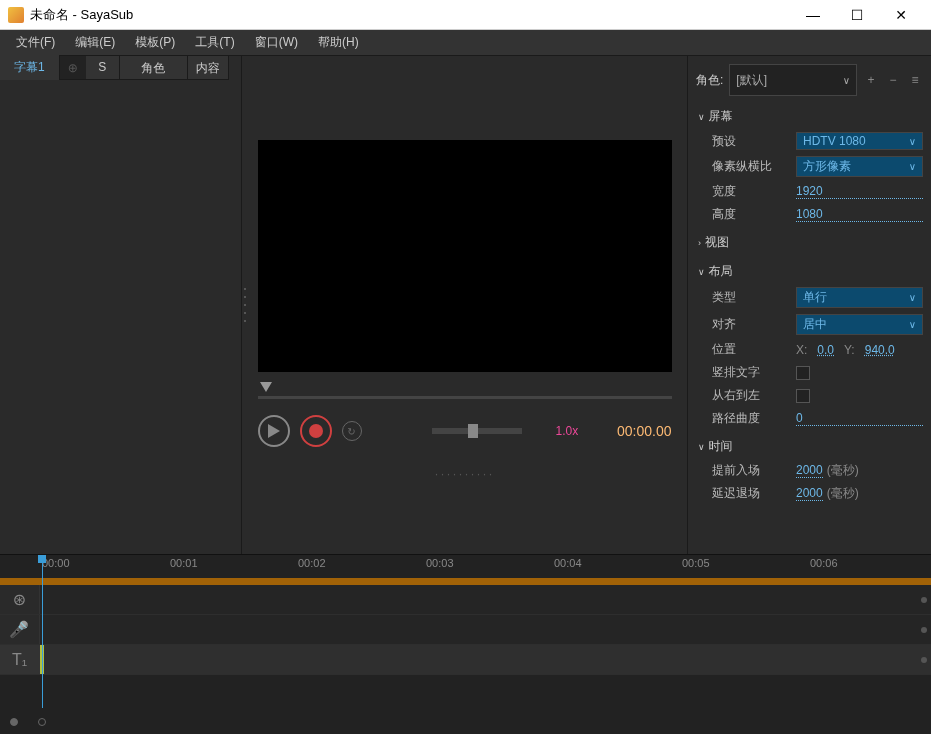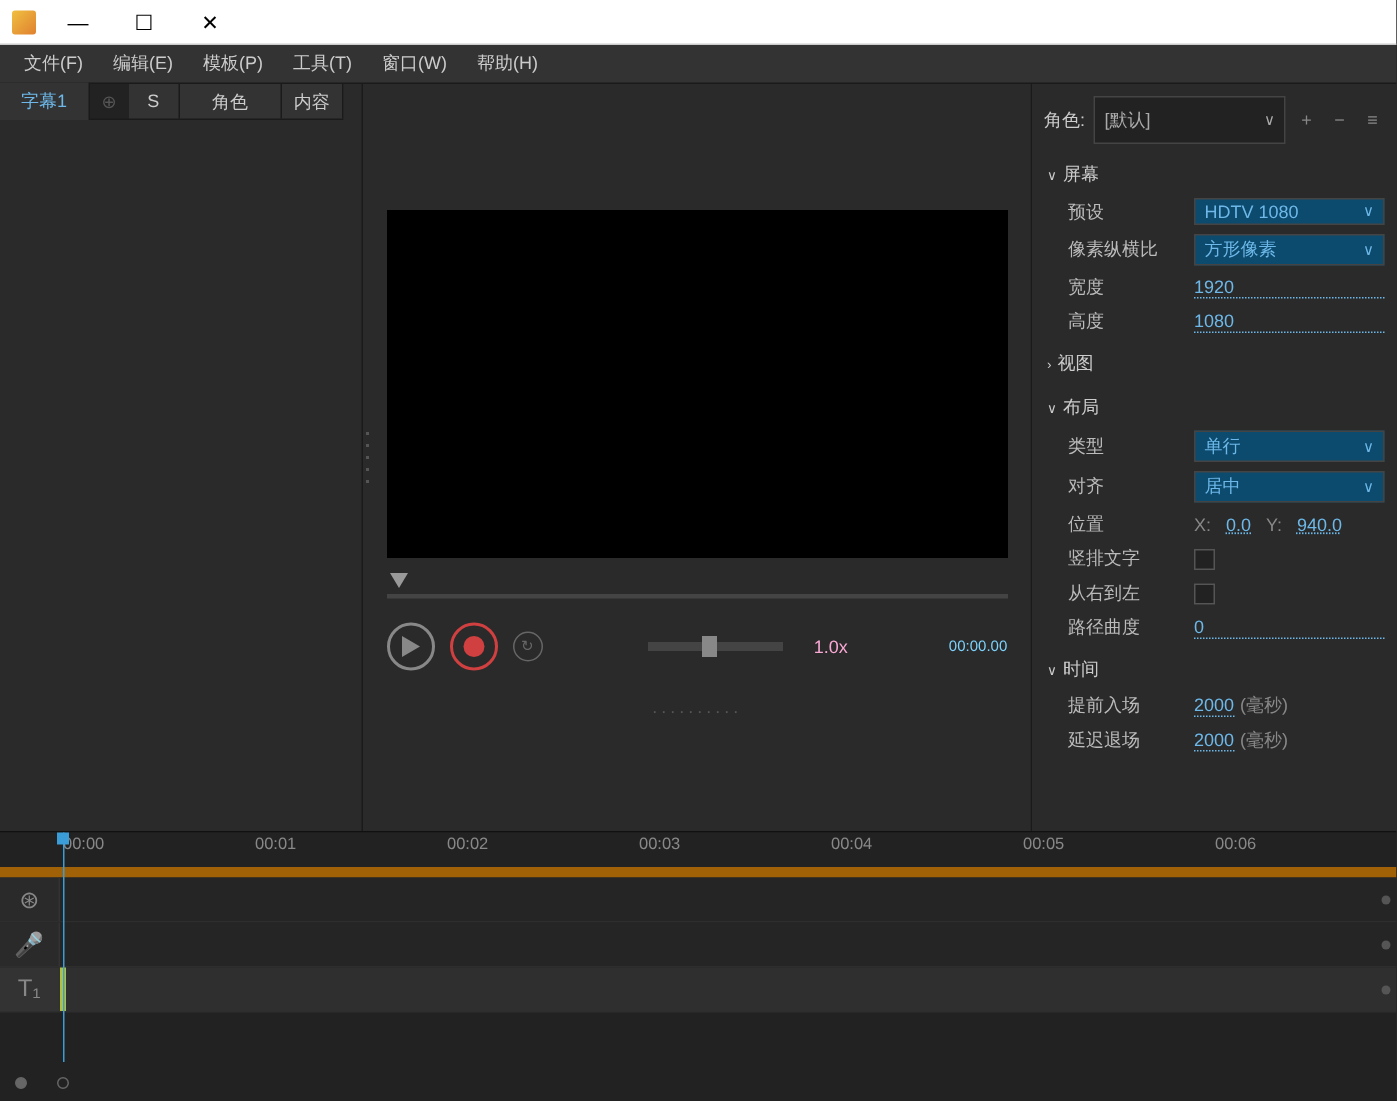--- a/index.html
+++ b/index.html
@@ -38,22 +38,22 @@
 .timebar .marker { width: 0; height: 0; border-left: 6px solid transparent; border-right: 6px solid transparent; border-top: 10px solid #999; position: absolute; top: -14px; left: 2px; }
 .timebar .track { flex: 1; height: 3px; background: #444; }
 .controls { width: 414px; margin-top: 16px; display: flex; align-items: center; gap: 10px; }
 .playbtn, .recbtn { width: 32px; height: 32px; border: 2px solid #888; border-radius: 50%; display: flex; align-items: center; justify-content: center; cursor: pointer; }
 .playbtn svg { fill: #888; }
 .recbtn { border-color: #d04040; }
 .recbtn .inner { width: 14px; height: 14px; background: #d04040; border-radius: 50%; }
 .smallbtn { width: 20px; height: 20px; border: 1px solid #666; border-radius: 50%; display: flex; align-items: center; justify-content: center; font-size: 10px; color: #666; cursor: pointer; }
 .speed-slider { width: 90px; height: 6px; background: #444; position: relative; margin-left: 60px; }
 .speed-slider .thumb { position: absolute; width: 10px; height: 14px; background: #888; top: -4px; left: 40%; }
-.speed-label { color: #f9a8d4; margin-left: 11px; }
-.timecode { margin-left: auto; color: #7dd3fc; font-size: 10px; }
+.speed-label { color: #ec4899; margin-left: 24px; }
+.timecode { margin-left: auto; color: #fdba74; font-size: 14px; }
 .dots { margin-top: 20px; color: #555; letter-spacing: 2px; }
 
 
 .right { width: 244px; background: #2a2a2a; border-left: 1px solid #1a1a1a; padding: 8px; overflow-y: auto; }
 .role-row { display: flex; align-items: center; gap: 6px; margin-bottom: 8px; }
 .role-row .lbl { color: #ccc; }
 .dropdown { flex: 1; height: 32px; background: #222; border: 1px solid #444; display: flex; align-items: center; padding: 0 6px; color: #aaa; cursor: pointer; position: relative; }
 .dropdown .chev { margin-left: auto; font-size: 10px; }
 .iconbtn { width: 16px; height: 16px; color: #888; cursor: pointer; display: flex; align-items: center; justify-content: center; }
 .proptabs { display: flex; border-bottom: 2px solid #4a9dd8; margin-bottom: 6px; }
@@ -91,20 +91,21 @@
 .timeline-footer .circ { width: 8px; height: 8px; border: 1px solid #666; border-radius: 50%; }
 .timeline-footer .circ.fill { background: #666; }
 
 .blue-underline { border-bottom: 1px dotted #6db8e8; }
 </style>
 </head>
 <body>
 
 <div class="titlebar">
   <div class="icon"></div>
+  <div class="title">未命名 - SayaSub</div>
   <div class="winbtn">—</div>
   <div class="winbtn">☐</div>
   <div class="winbtn">✕</div>
 </div>
 
 <div class="menubar">
   <div class="menuitem">文件(F)</div>
   <div class="menuitem">编辑(E)</div>
   <div class="menuitem">模板(P)</div>
   <div class="menuitem">工具(T)</div>

